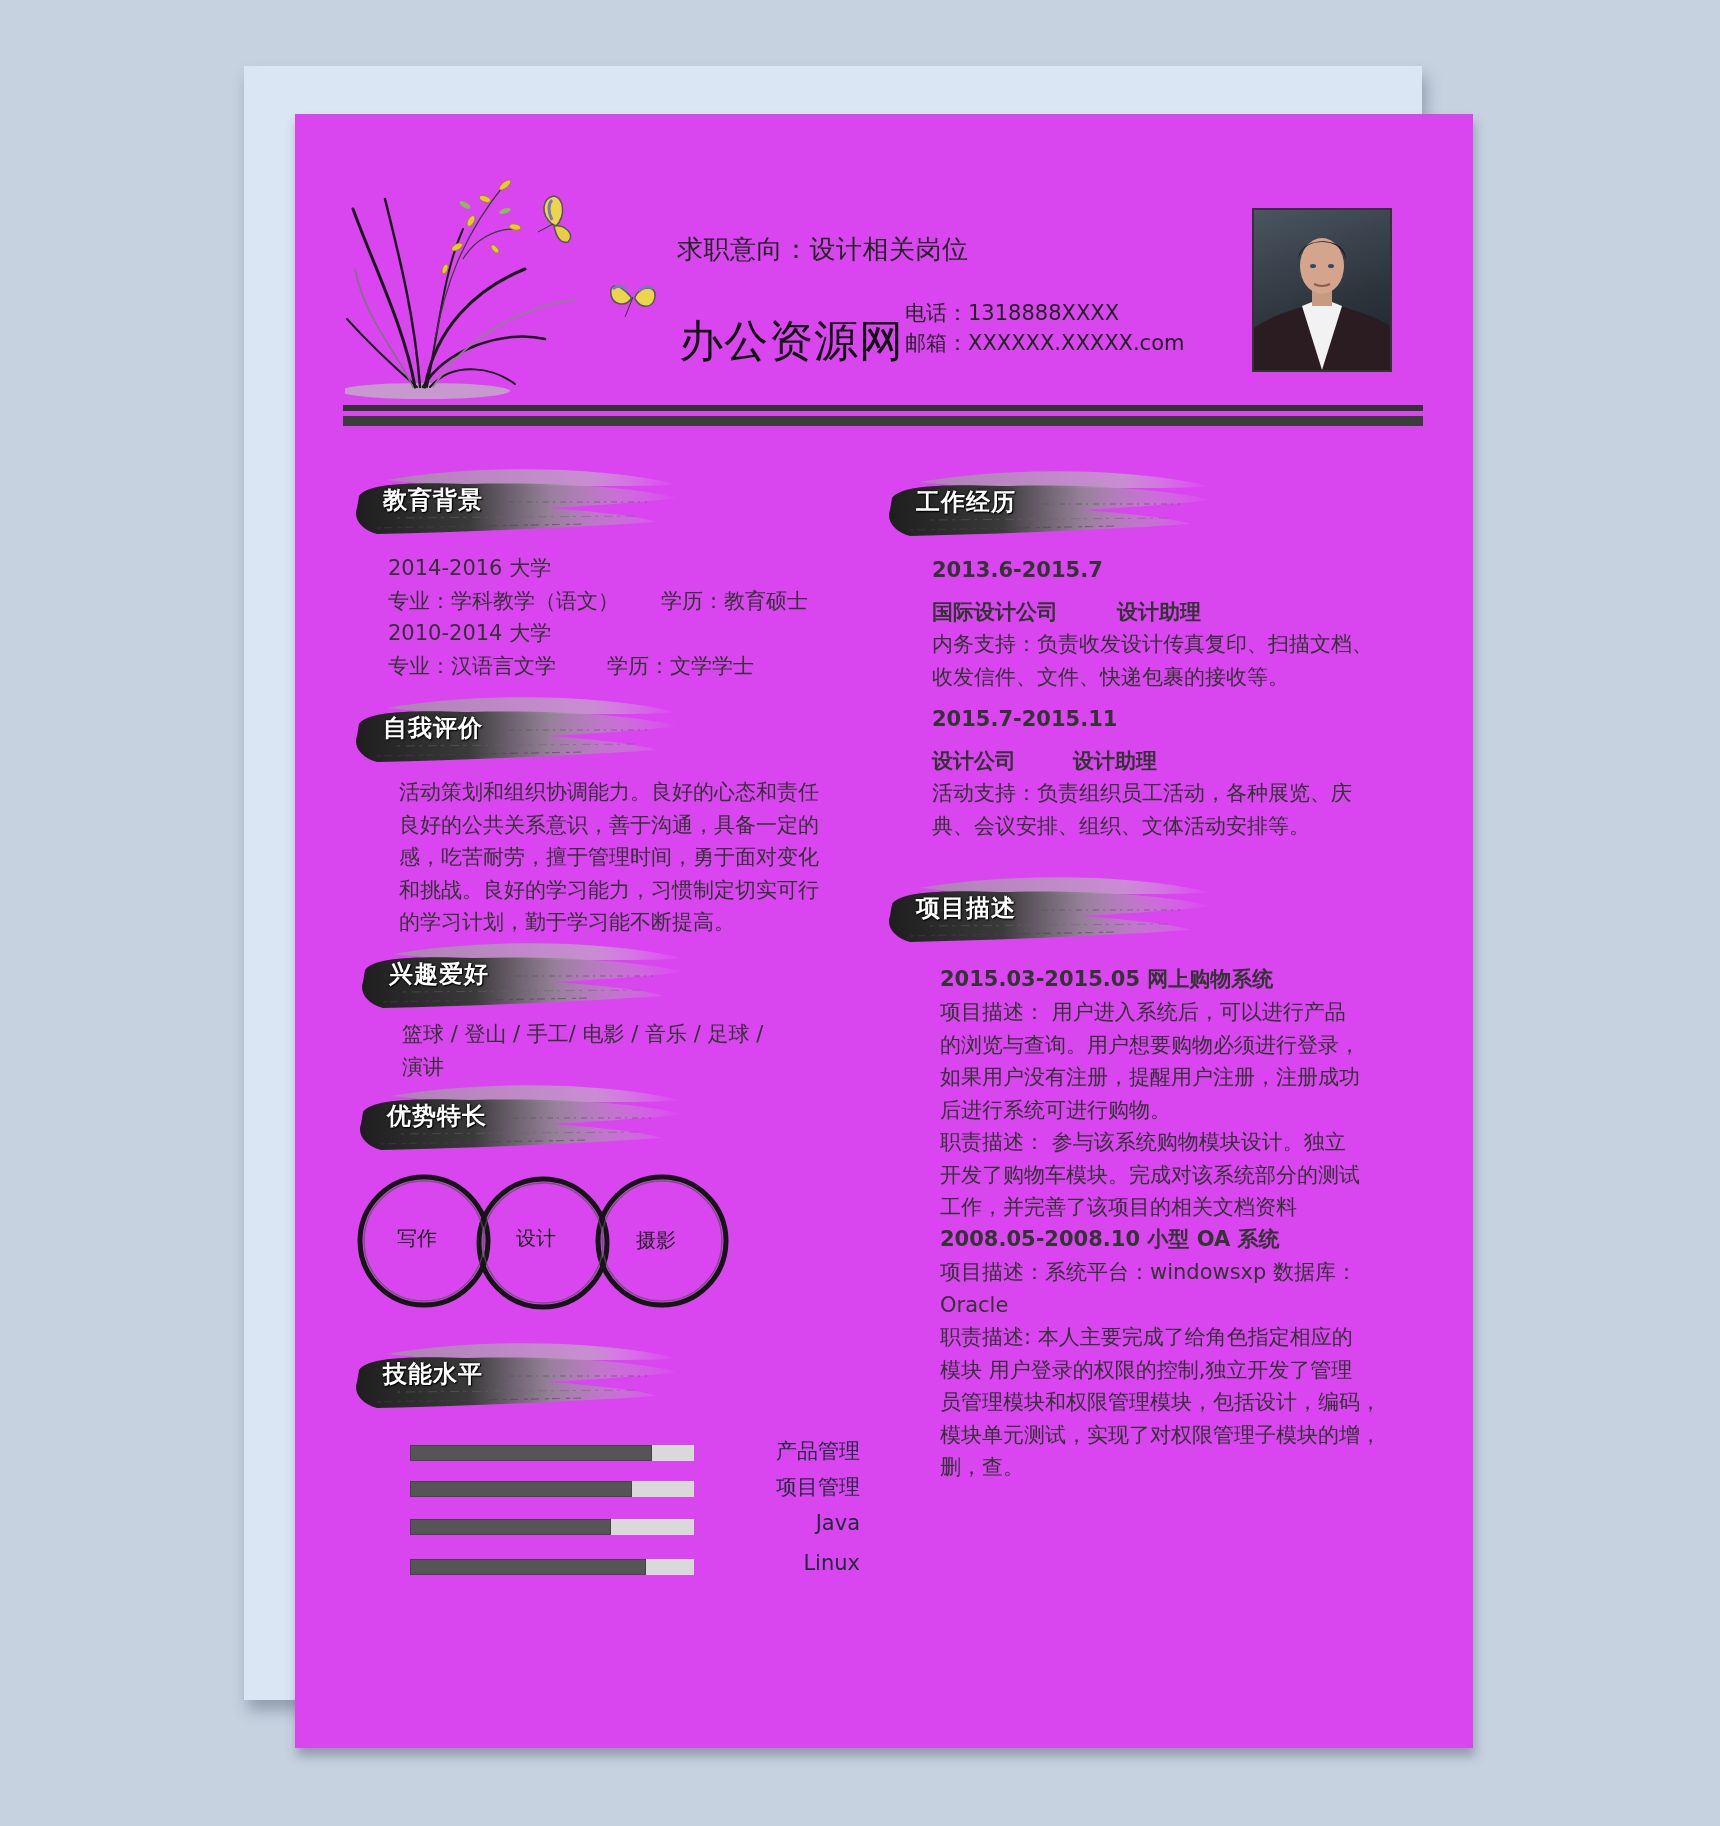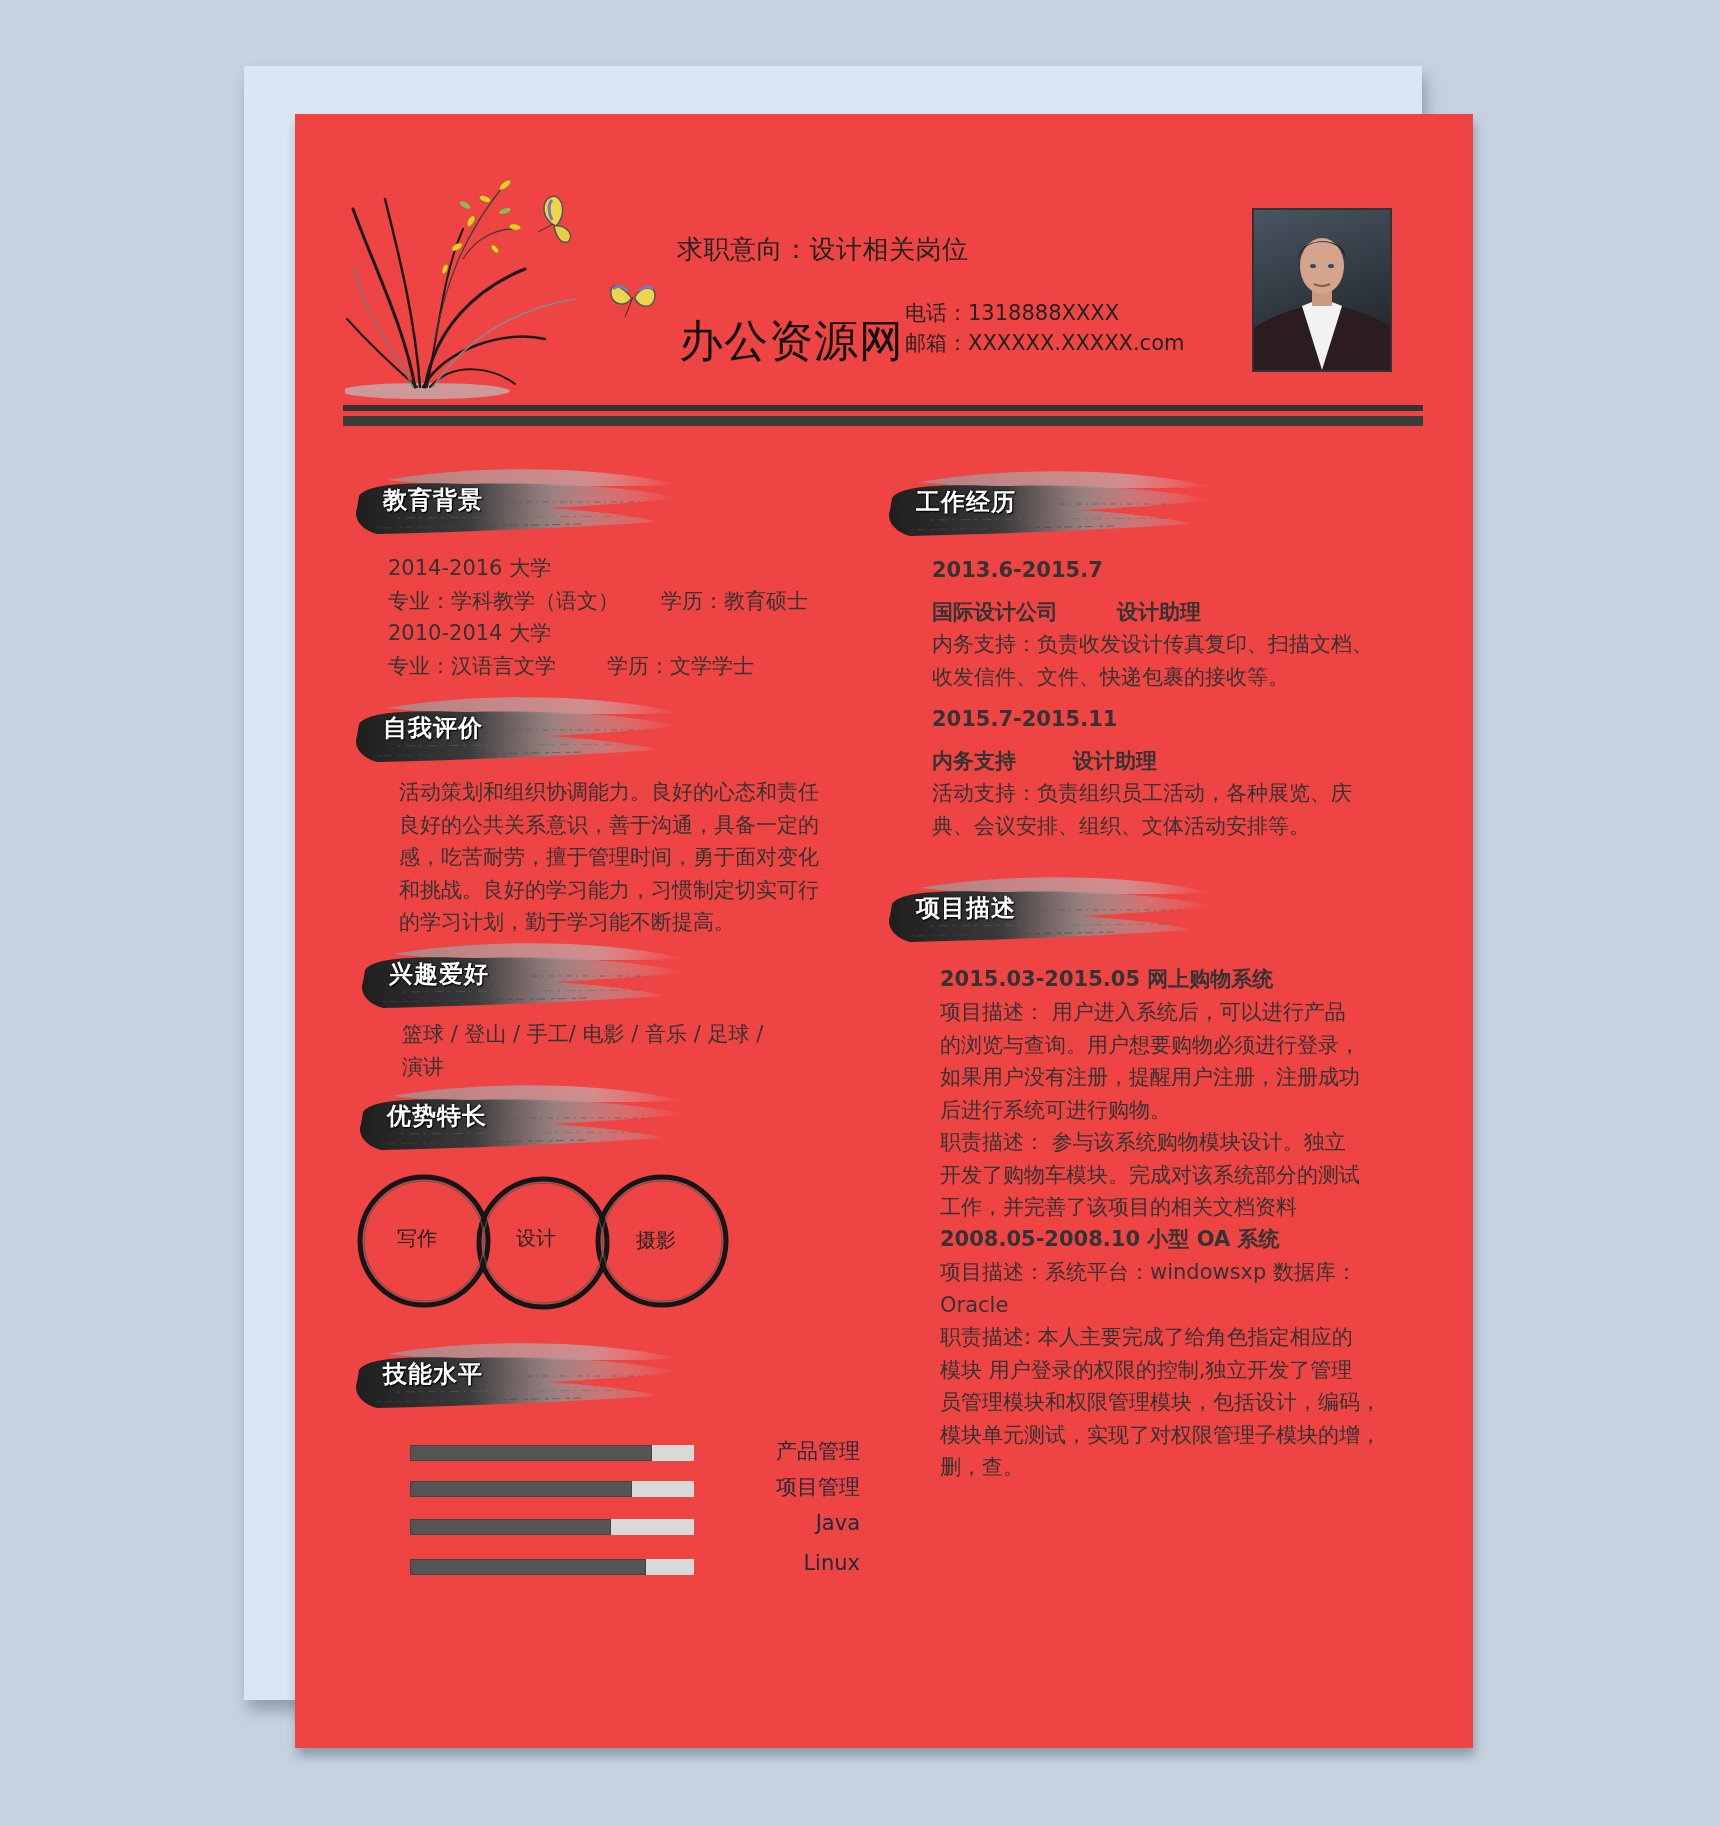--- a/index.html
+++ b/index.html
@@ -11,21 +11,21 @@
     font-family: "DejaVu Sans", "Liberation Sans", sans-serif;
     color: #333;
   }
   .back-sheet {
     position: absolute; left: 244px; top: 66px; width: 1178px; height: 1634px;
     background: #dae6f4;
     box-shadow: 4px 10px 14px rgba(80,90,110,0.45);
   }
   .page {
     position: absolute; left: 295px; top: 114px; width: 1178px; height: 1634px;
-    background: #ef4444;
+    background: #d946ef;
     box-shadow: 2px 8px 10px rgba(80,90,110,0.45);
   }
   
   .orchid { position: absolute; left: 50px; top: 55px; width: 240px; height: 235px; }
   .butterfly { position: absolute; }
   .bf1 { left: 235px; top: 80px; width: 50px; height: 55px; }
   .bf2 { left: 310px; top: 155px; width: 56px; height: 56px; }
   .job-intent {
     position: absolute; left: 382px; top: 118px;
     font-size: 26px; color: #222; letter-spacing: 0.5px;
@@ -263,21 +263,21 @@
     <div class="title">工作经历</div>
   </div>
   <div class="text bold" style="left:637px; top:440px;">2013.6-2015.7</div>
   <div class="text bold" style="left:637px; top:482px;">国际设计公司</div>
   <div class="text bold" style="left:822px; top:482px;">设计助理</div>
   <div class="para" style="left:637px; top:514px;">
     <div>内务支持：负责收发设计传真复印、扫描文档、</div>
     <div>收发信件、文件、快递包裹的接收等。</div>
   </div>
   <div class="text bold" style="left:637px; top:589px;">2015.7-2015.11</div>
-  <div class="text bold" style="left:637px; top:631px;">内务支持</div>
+  <div class="text bold" style="left:637px; top:631px;">设计公司</div>
   <div class="text bold" style="left:778px; top:631px;">设计助理</div>
   <div class="para" style="left:637px; top:663px;">
     <div>活动支持：负责组织员工活动，各种展览、庆</div>
     <div>典、会议安排、组织、文体活动安排等。</div>
   </div>
 
   <div class="brush" style="left:585px; top:756px;">
     <svg width="350" height="82">
         <use href="#brush"></use>
       </svg>

